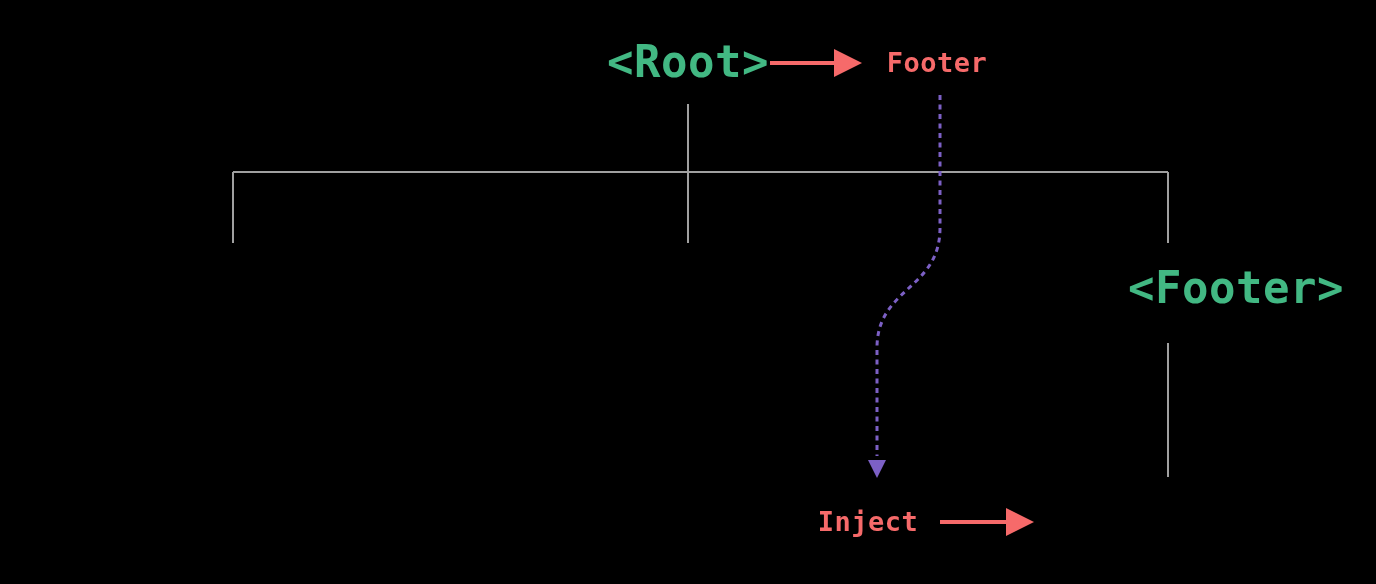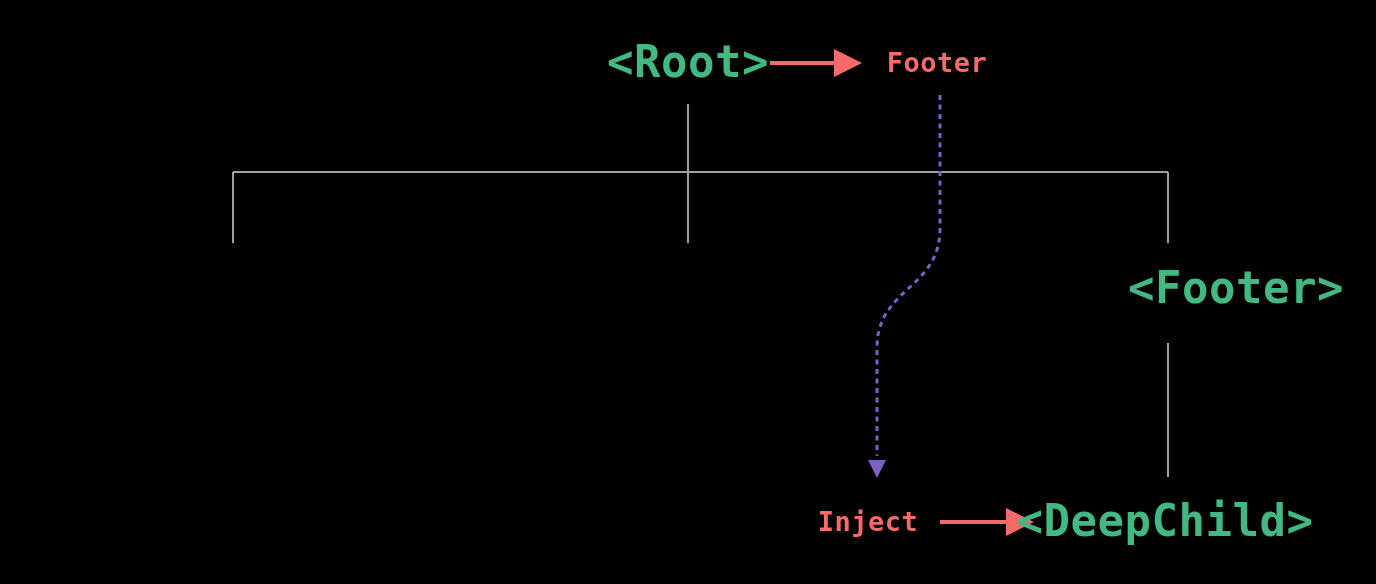--- a/index.html
+++ b/index.html
@@ -99,19 +99,18 @@
       <polygon class="flow-head" points="877,478 868,460 886,460"></polygon>
     </g>
   </svg>
 
   <div class="label component" style="left:688px; top:62px;">&lt;Root&gt;</div>
 
 
 
   <div class="label component" style="left:1236px; top:288px;">&lt;Footer&gt;</div>
 
-  <div class="label component" style="left:1165px; top:521px;">&lt;DeepChild&gt;</div>
 
   <div class="label annotation" style="left:937px; top:62px;">Footer</div>
 
   <div class="label annotation" style="left:868px; top:521px;">Inject</div>
 
 </div>
 
 </body></html>

